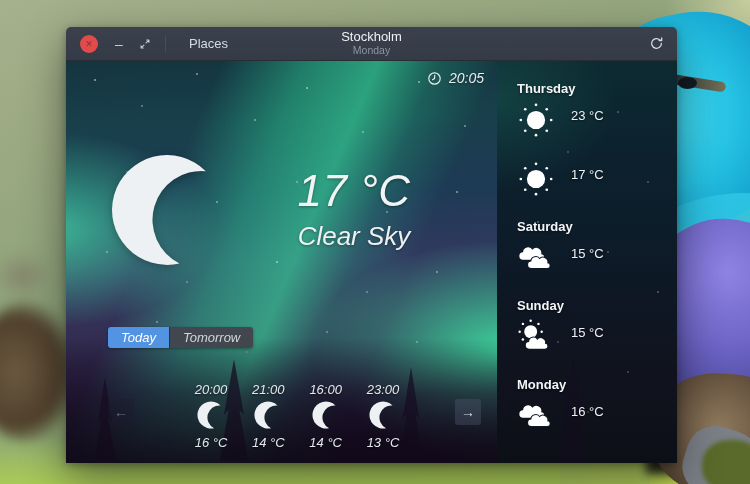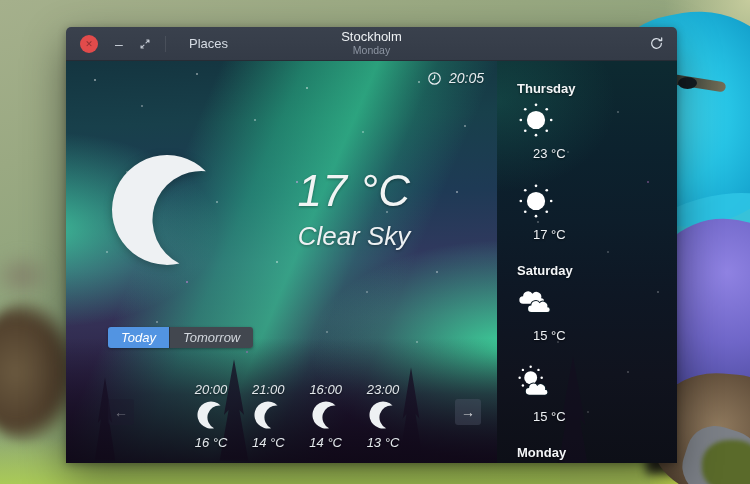--- a/index.html
+++ b/index.html
@@ -115,21 +115,21 @@
       linear-gradient(180deg, #0d2a31 0%, #0c222e 22%, #0d1d2a 40%, #0e1724 58%, #10131e 78%, #0d0f17 100%); }
   .stars-side { position:absolute; left:0; top:0; width:2px; height:2px; border-radius:50%;
     box-shadow:30px 30px 0 rgba(255,255,255,.35),120px 50px 0 rgba(255,255,255,.3),70px 90px 0 rgba(255,255,255,.25),
     150px 120px 0 rgba(240,140,245,.4),40px 160px 0 rgba(255,255,255,.3),110px 190px 0 rgba(255,255,255,.25),
     160px 230px 0 rgba(255,255,255,.3),60px 280px 0 rgba(255,255,255,.22),130px 310px 0 rgba(255,255,255,.25),
     90px 350px 0 rgba(255,255,255,.2); }
   .side-tree { left:54px; top:295px; width:44px; height:125px; opacity:.55; }
   .day { position:relative; z-index:2; margin-bottom:21px; color:#eef1f4; }
   .day-name { font-size:13px; font-weight:bold; color:#f3f5f7; line-height:16px; margin-bottom:4px;
     text-shadow:0 1px 2px rgba(0,0,0,.5); }
-  .day-row { display:flex; align-items:flex-start;flex-direction:column; }
+  .day-row { display:flex; align-items:flex-start; }
   .day-icon { width:38px; height:38px; fill:#fff; }
   .day-temp { font-size:13px; margin:7px 0 0 16px; text-shadow:0 1px 2px rgba(0,0,0,.5); }
 
   .icon-stroke { fill:none; stroke:currentColor; stroke-linecap:round; stroke-linejoin:round; }
 </style>
 </head>
 <body>
 
 <svg width="0" height="0" style="position:absolute" aria-hidden="true">
   <defs>
@@ -305,20 +305,21 @@
           <div class="day-name">Saturday</div>
           <div class="day-row">
             <svg class="day-icon" viewBox="0 0 100 100">
                 <use href="#icon-clouds"></use>
               </svg>
             <div class="day-temp">15 °C</div>
           </div>
         </div>
 
         <div class="day">
+          <div class="day-name">Sunday</div>
           <div class="day-row">
             <svg class="day-icon" viewBox="0 0 100 100">
                 <use href="#icon-sun-cloud"></use>
               </svg>
             <div class="day-temp">15 °C</div>
           </div>
         </div>
 
         <div class="day">
           <div class="day-name">Monday</div>

